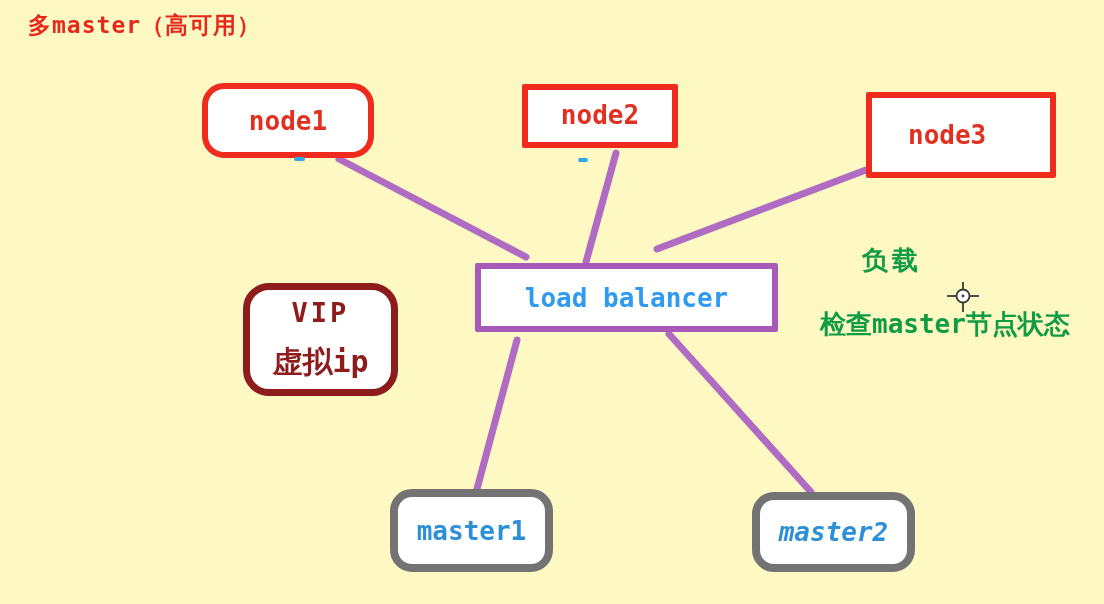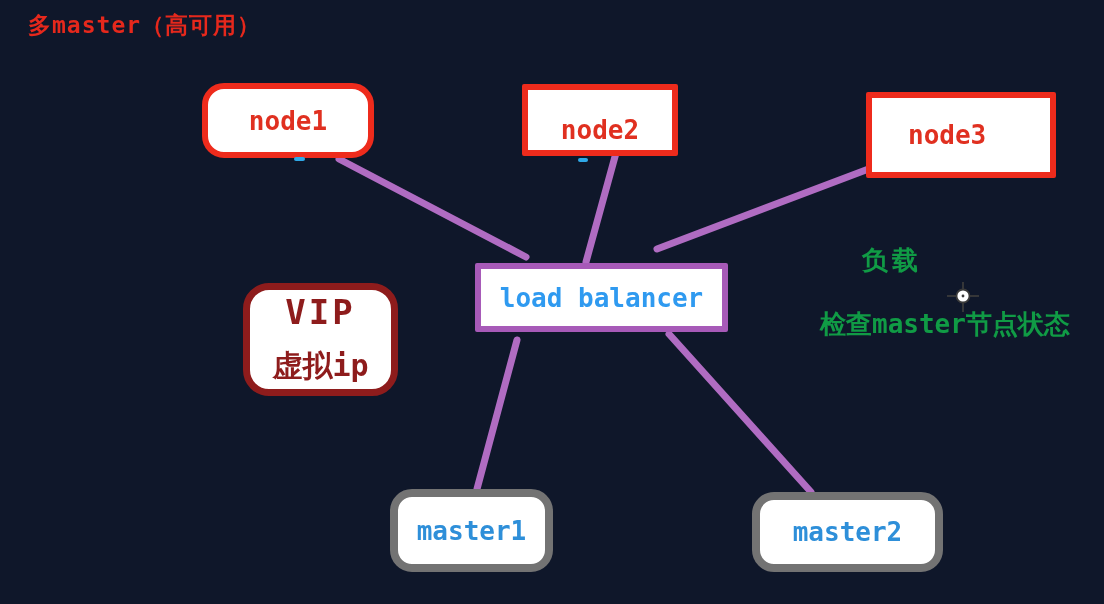--- a/index.html
+++ b/index.html
@@ -4,21 +4,21 @@
 <style>
   html, body {
     margin: 0;
     padding: 0;
     background: #ffffff;
   }
   .canvas {
     position: relative;
     width: 1104px;
     height: 604px;
-    background: #0f172a;
+    background: #fef9c3;
     overflow: hidden;
     font-family: "DejaVu Sans Mono", "Liberation Mono", monospace;
   }
   .overlay {
     position: absolute;
     left: 0; top: 0;
     width: 1104px; height: 604px;
     pointer-events: none;
   }
   .title {
@@ -40,51 +40,51 @@
     white-space: nowrap;
   }
   .node-box {
     border: 6px solid #ee2b1c;
     color: #e03020;
     font-size: 26px;
     font-weight: bold;
     border-radius: 2px;
   }
   #node1 { left: 202px; top: 83px; width: 172px; height: 75px; border-radius: 22px; }
-  #node2 { left: 522px; top: 84px; width: 156px; height: 72px; align-items: flex-end; padding-bottom: 5px; }
+  #node2 { left: 522px; top: 84px; width: 156px; height: 64px; align-items: flex-end; padding-bottom: 12px; }
   #node3 { left: 866px; top: 92px; width: 190px; height: 86px; justify-content: flex-start; padding-left: 36px; }
   .lb-box {
-    left: 475px; top: 263px; width: 253px; height: 69px;
+    left: 475px; top: 263px; width: 303px; height: 69px;
     border: 6px solid #a75ab8;
     color: #2f9af0;
     font-size: 26px;
     font-weight: bold;
     border-radius: 2px;
   }
   .vip-box {
     left: 243px; top: 283px; width: 155px; height: 113px;
     border: 7px solid #8e1c1c;
     border-radius: 26px;
     color: #8e1c1c;
     font-weight: bold;
     flex-direction: column;
     justify-content: center;
     gap: 14px;
   }
-  .vip-box .vip-title { font-size: 34px; letter-spacing: 3px; }
+  .vip-box .vip-title { font-size: 27px; letter-spacing: 3px; }
   .vip-box .vip-sub   { font-size: 30px; }
   .master-box {
     border: 8px solid #737373;
     border-radius: 22px;
     color: #2e8fd9;
     font-size: 26px;
     font-weight: bold;
   }
   #master1 { left: 390px; top: 489px; width: 163px; height: 83px; }
-  #master2 { left: 752px; top: 492px; width: 191px; height: 80px; }
+  #master2 { left: 752px; top: 492px; width: 163px; height: 80px; font-style: italic; }
   .green-note {
     position: absolute;
     color: #109b45;
     font-weight: bold;
     white-space: nowrap;
   }
   #note-load  { left: 862px; top: 243px; font-size: 26px; letter-spacing: 4px; }
   #note-check { left: 796px; top: 307px; font-size: 26px; margin-left: 24px; }
   .stray-mark {
     position: absolute;

